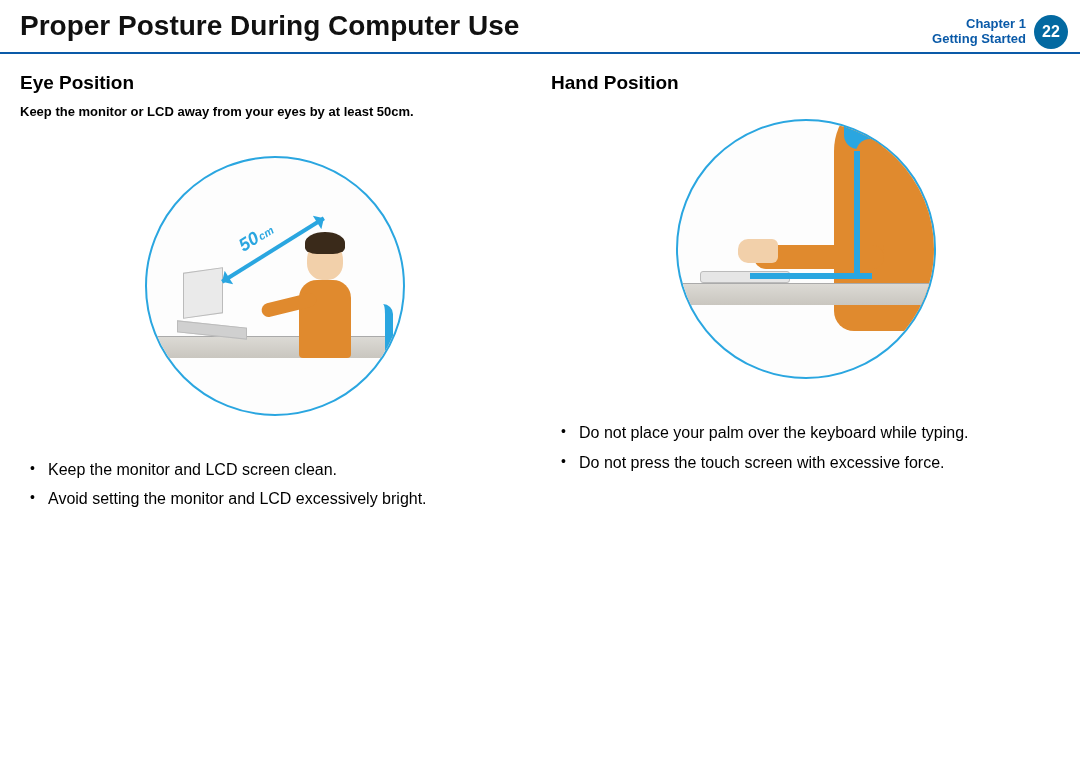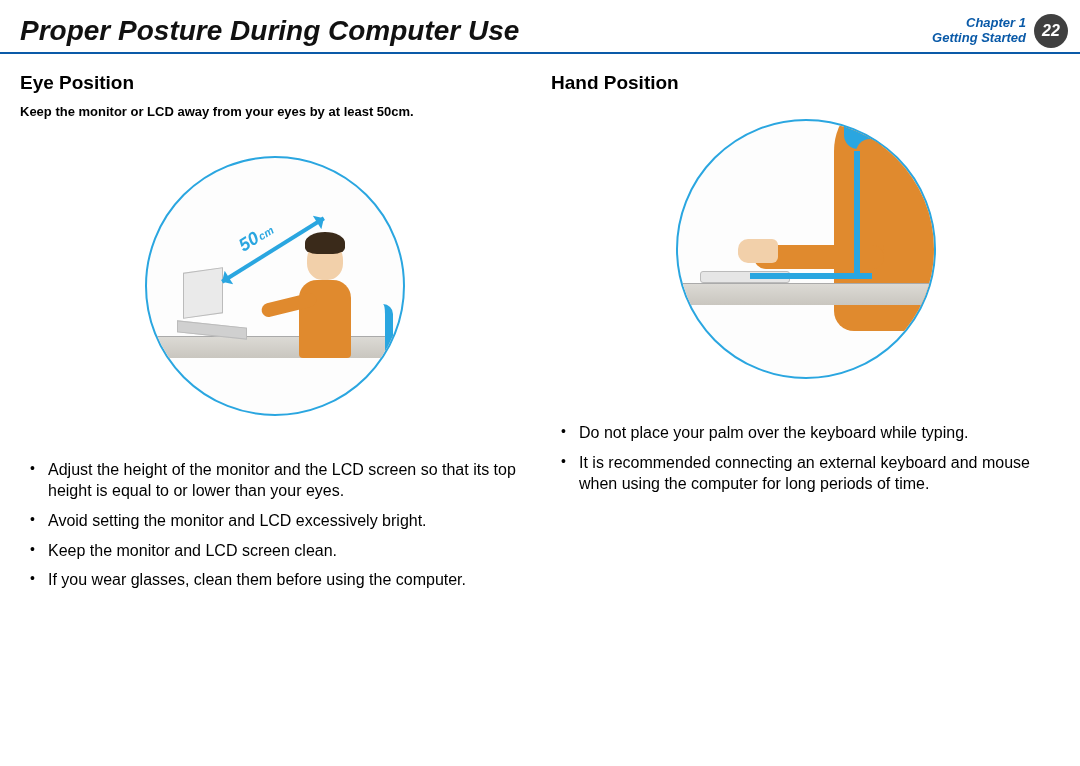--- a/index.html
+++ b/index.html
@@ -6,26 +6,25 @@
   body {
     width: 1080px;
     height: 766px;
     font-family: "Segoe UI", Arial, sans-serif;
     color: #000;
     background: #fff;
     position: relative;
   }
   .header {
     display: flex;
-    align-items: center;
+    align-items: flex-start;
     justify-content: space-between;
     padding: 10px 0 0 20px;
     border-bottom: 2px solid #0a5aa8;
     height: 54px;
-    font-style: italic;
   }
   .title {
     font-size: 28px;
     font-weight: 700;
     color: #111;
   }
   .chapter-block {
     display: flex;
     align-items: center;
     height: 44px;
@@ -35,21 +34,21 @@
     color: #0a5aa8;
     font-weight: 700;
     font-size: 13px;
     line-height: 1.15;
     padding-right: 8px;
   }
   .page-num {
     width: 34px;
     height: 34px;
     border-radius: 50%;
-    background: #404040;
+    background: #0369a1;
     color: #fff;
     font-weight: 700;
     font-size: 16px;
     display: flex;
     align-items: center;
     justify-content: center;
     margin-right: 12px;
   }
   .content {
     display: flex;
@@ -245,24 +244,22 @@
         <div class="arrow50">
           <div class="line"></div>
           <div class="label">
             <span>50</span><span class="cm">cm</span>
           </div>
         </div>
       </div>
     </div>
 
     <ul class="tips">
-      <li>Adjust the height of the monitor and the LCD screen so that its top height is equal to or lower than your eyes.</li>
+      <li>Keep the monitor and LCD screen clean.</li>
       <li>Avoid setting the monitor and LCD excessively bright.</li>
-      <li>Keep the monitor and LCD screen clean.</li>
-      <li>If you wear glasses, clean them before using the computer.</li>
     </ul>
   </div>
 
   <div class="col">
     <div class="section-heading">Hand Position</div>
 
     <div class="figure">
       <div class="circle">
         <div class="torso2"></div>
         <div class="collar2"></div>
@@ -270,16 +267,16 @@
         <div class="kbd"></div>
         <div class="arm2-upper"></div>
         <div class="arm2-fore"></div>
         <div class="hand2"></div>
         <div class="angle-guide"></div>
       </div>
     </div>
 
     <ul class="tips">
       <li>Do not place your palm over the keyboard while typing.</li>
-      <li>It is recommended connecting an external keyboard and mouse when using the computer for long periods of time.</li>
+      <li>Do not press the touch screen with excessive force.</li>
     </ul>
   </div>
 </div>
 
 </body></html>

